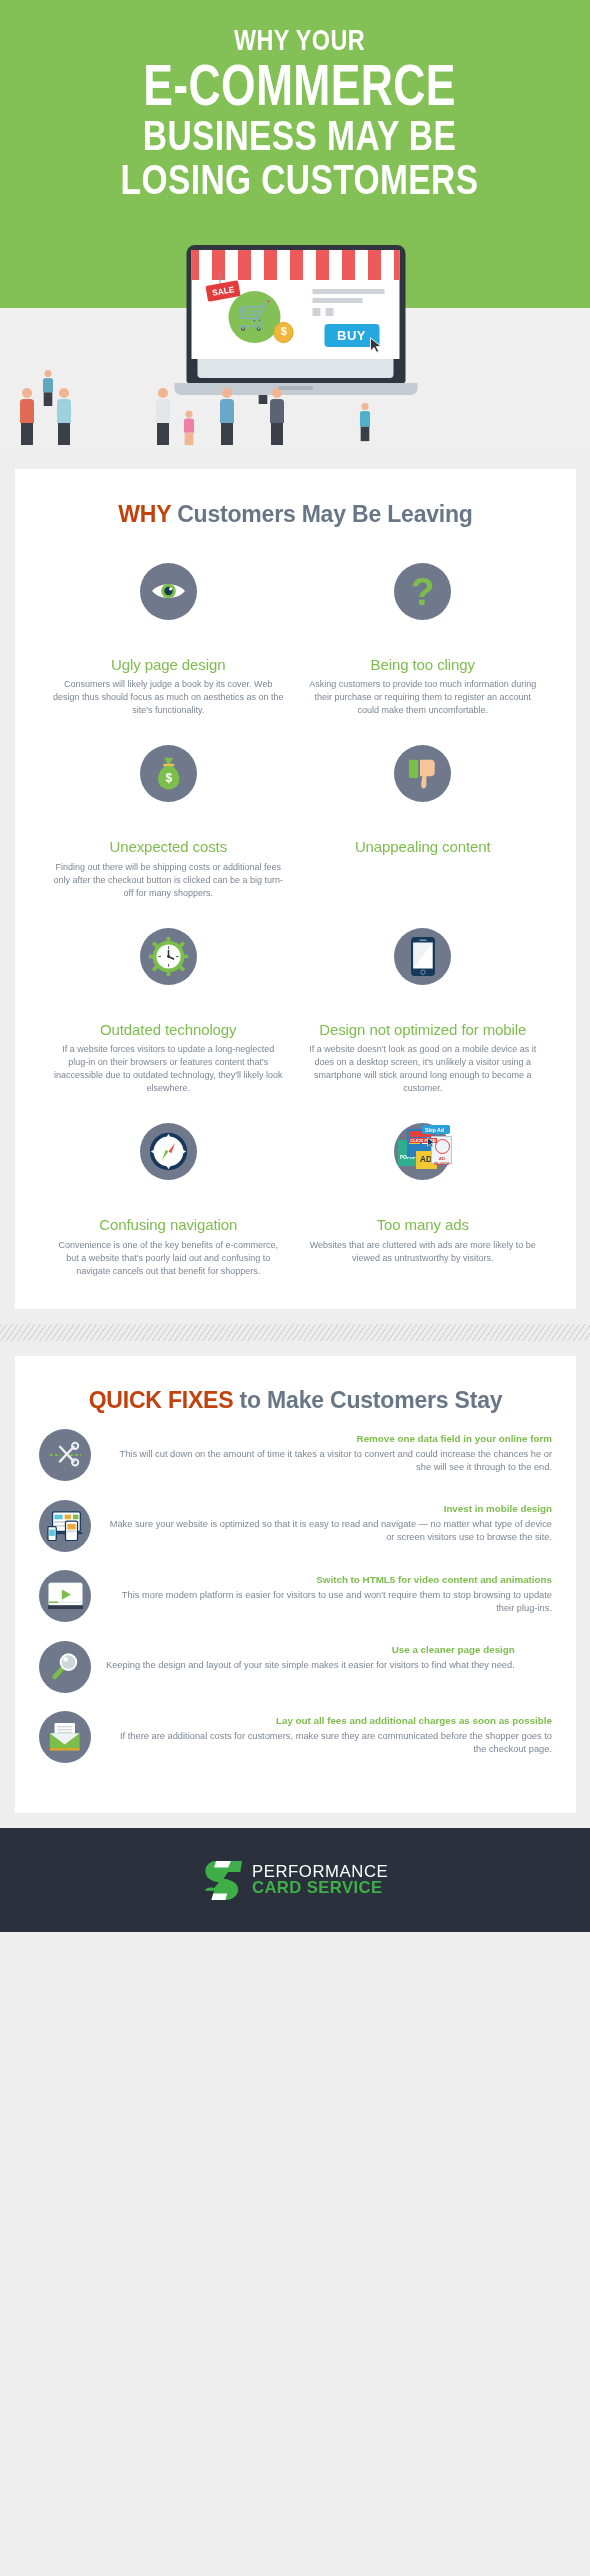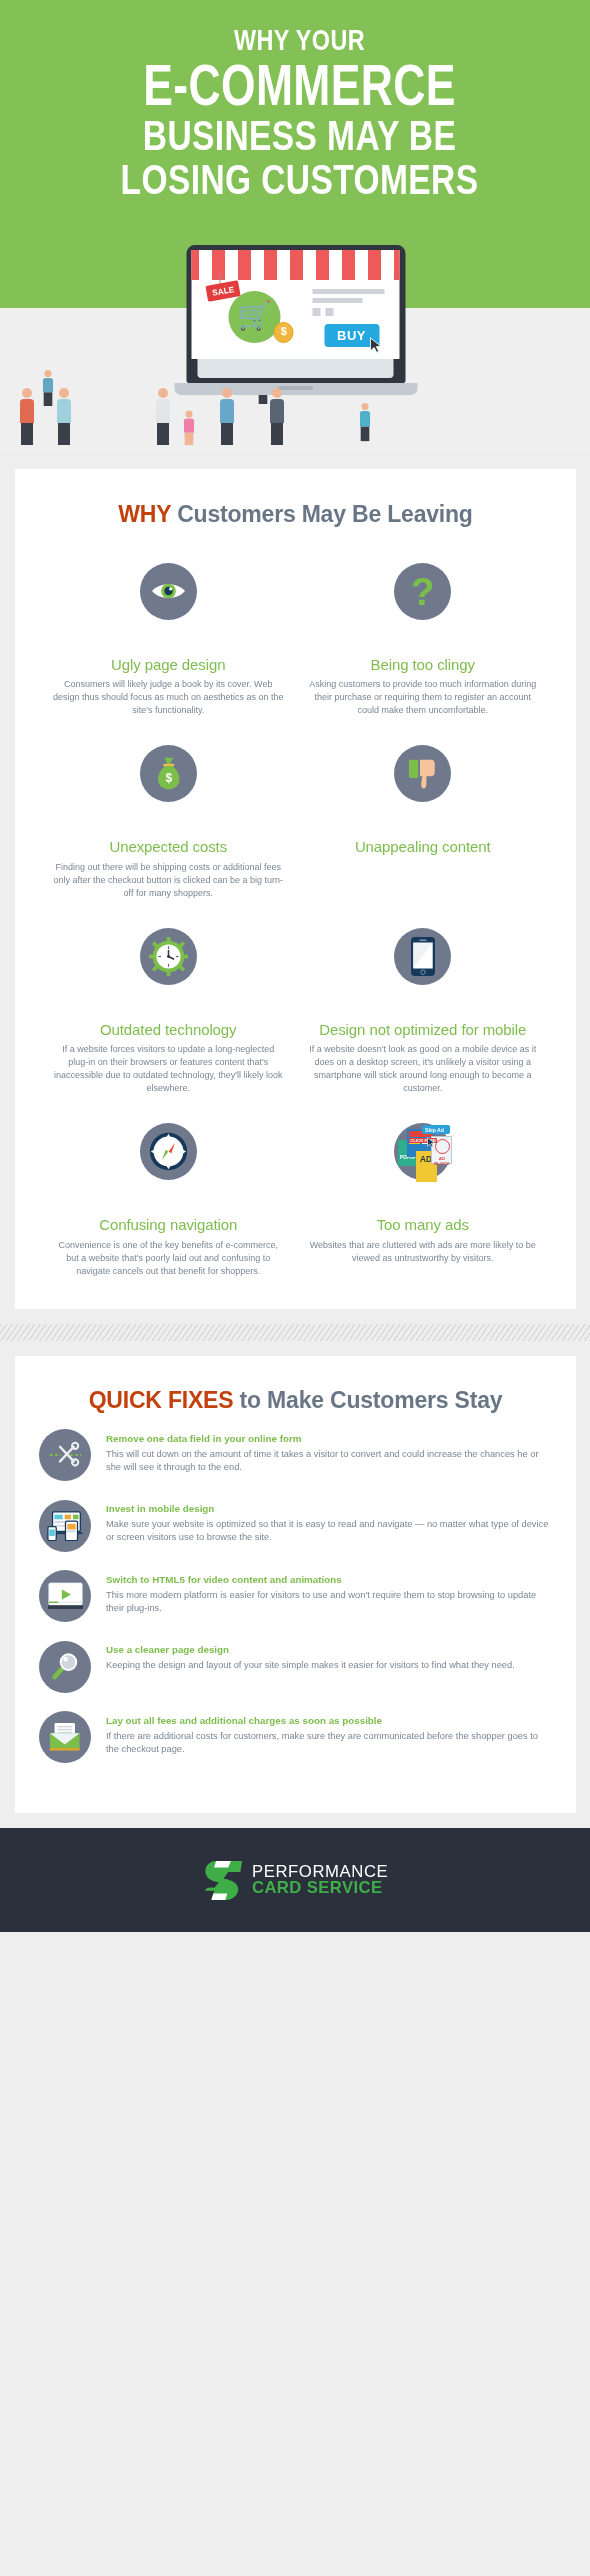--- a/index.html
+++ b/index.html
@@ -257,21 +257,21 @@
   .fix {
     display: flex;
     align-items: flex-start;
     margin-bottom: 18.5px;
   }
   .fix .circ {
     width: 52px; height: 52px;
     margin: 0 15px 0 0;
     flex: 0 0 52px;
   }
-  .fix-txt { padding-top: 3.7px; }
+  .fix-txt { padding-top: 3.7px; text-align: right; }
   .f-title {
     color: #7ebd4d;
     font-weight: bold;
     font-size: 9.8px;
     margin-bottom: 3.7px;
   }
   .f-body {
     color: #7b8794;
     font-size: 9.3px;
     line-height: 13.4px;
@@ -516,21 +516,21 @@
               <div style="position:absolute;left:1.9px;bottom:5.6px;color:#fff;font-size:4.6px;font-weight:bold;">POPUP !</div>
             </div>
             <div style="left:13px;top:5.6px;width:28px;height:28px;background:#2a7fc0;">
               <div style="position:absolute;left:1.9px;top:1.9px;width:24px;height:6.5px;background:#e2413c;"></div>
               <div style="position:absolute;left:1.9px;top:9.3px;width:11px;height:5.6px;background:#f2c832;"></div>
               <div style="position:absolute;left:15px;top:9.3px;width:11px;height:5.6px;background:#ffffff;"></div>
             </div>
             <div style="left:28px;top:1.9px;width:28px;height:9.3px;background:#2a9fd8;border-radius:1.9px;">
               <div style="position:absolute;left:2.8px;top:1.9px;color:#fff;font-size:5.1px;font-weight:bold;">Skip Ad</div>
             </div>
-            <div style="left:22px;top:28px;width:20.4px;height:31px;background:#f2c832;">
+            <div style="left:22px;top:28px;width:20.4px;height:18px;background:#f2c832;">
               <div style="position:absolute;left:3.7px;top:2.8px;color:#2f3640;font-size:8.3px;font-weight:bold;">AD</div>
             </div>
             <div style="left:37px;top:13px;width:20.4px;height:28px;background:#eef4f8;border:0.9px solid #b9c8d4;">
               <div style="position:absolute;left:2.8px;top:1.9px;width:15px;height:15px;border:1.9px solid #e2413c;border-radius:50%;"></div>
               <div style="position:absolute;left:0.9px;top:18.5px;color:#e2413c;font-size:4.3px;font-weight:bold;">AD BLOCK</div>
             </div>
             <div style="left:15px;top:15px;color:#fff;font-size:4.3px;font-weight:bold;background:#e2413c;padding:0 0.9px;">CLICK FREE</div>
             <div style="left:33px;top:11px;">
               <svg width="8.3" height="11" viewBox="0 0 9 12">
                   <path d="M0.5,0.5 L0.5,10 L3,7.6 L5,11 L6.8,10.2 L4.8,7 L8,6.6 Z" fill="#16385a" stroke="#fff" stroke-width=".7"></path>

